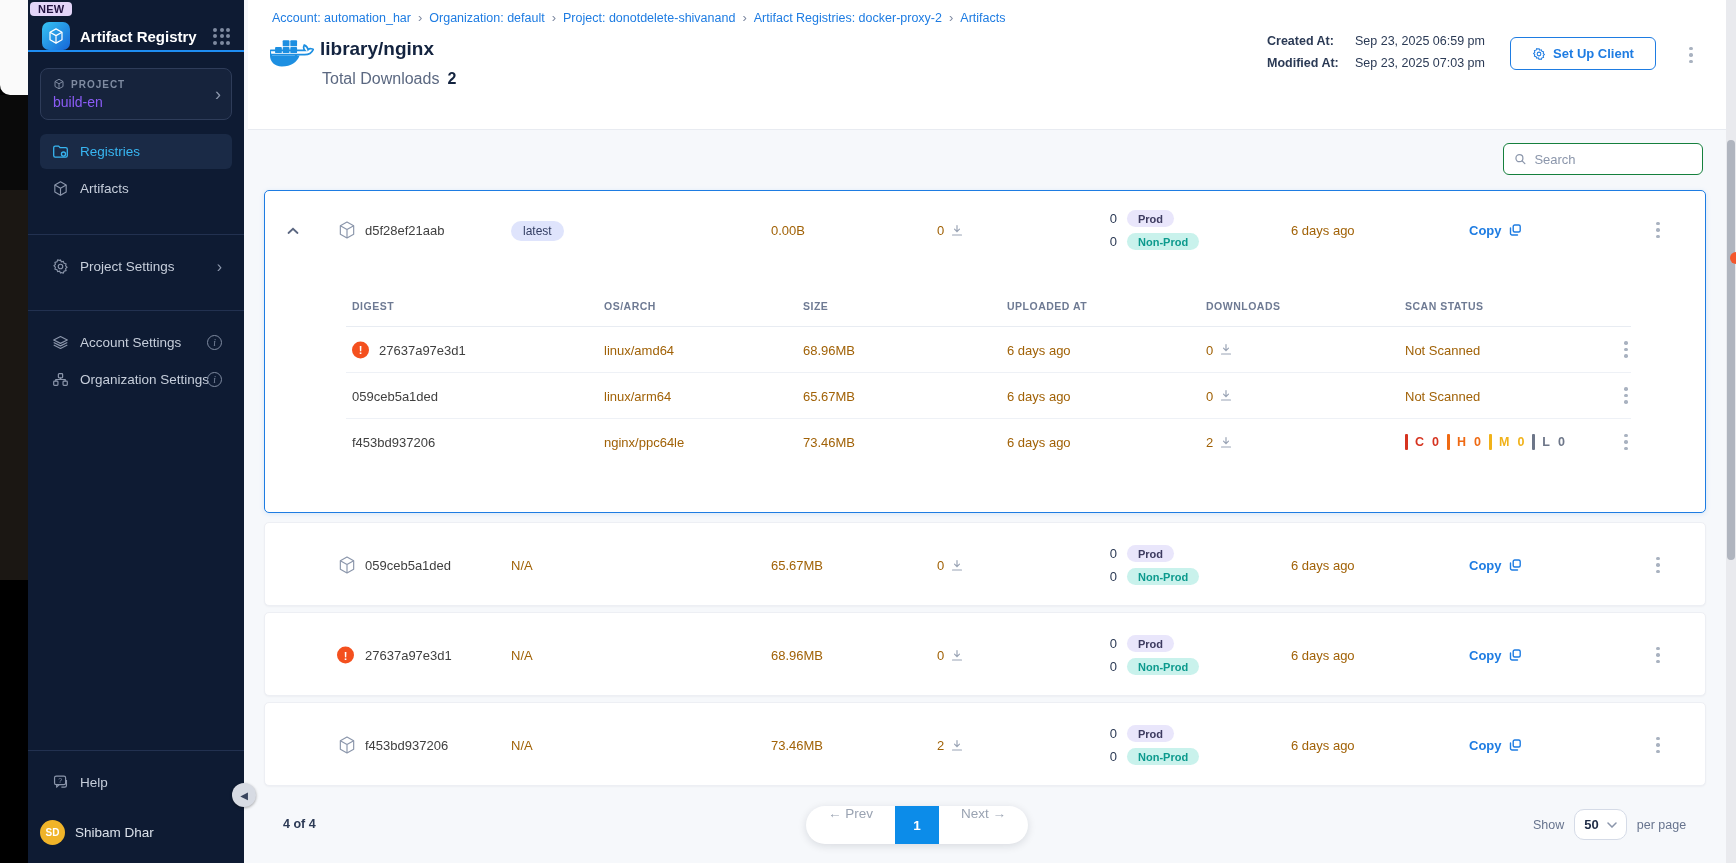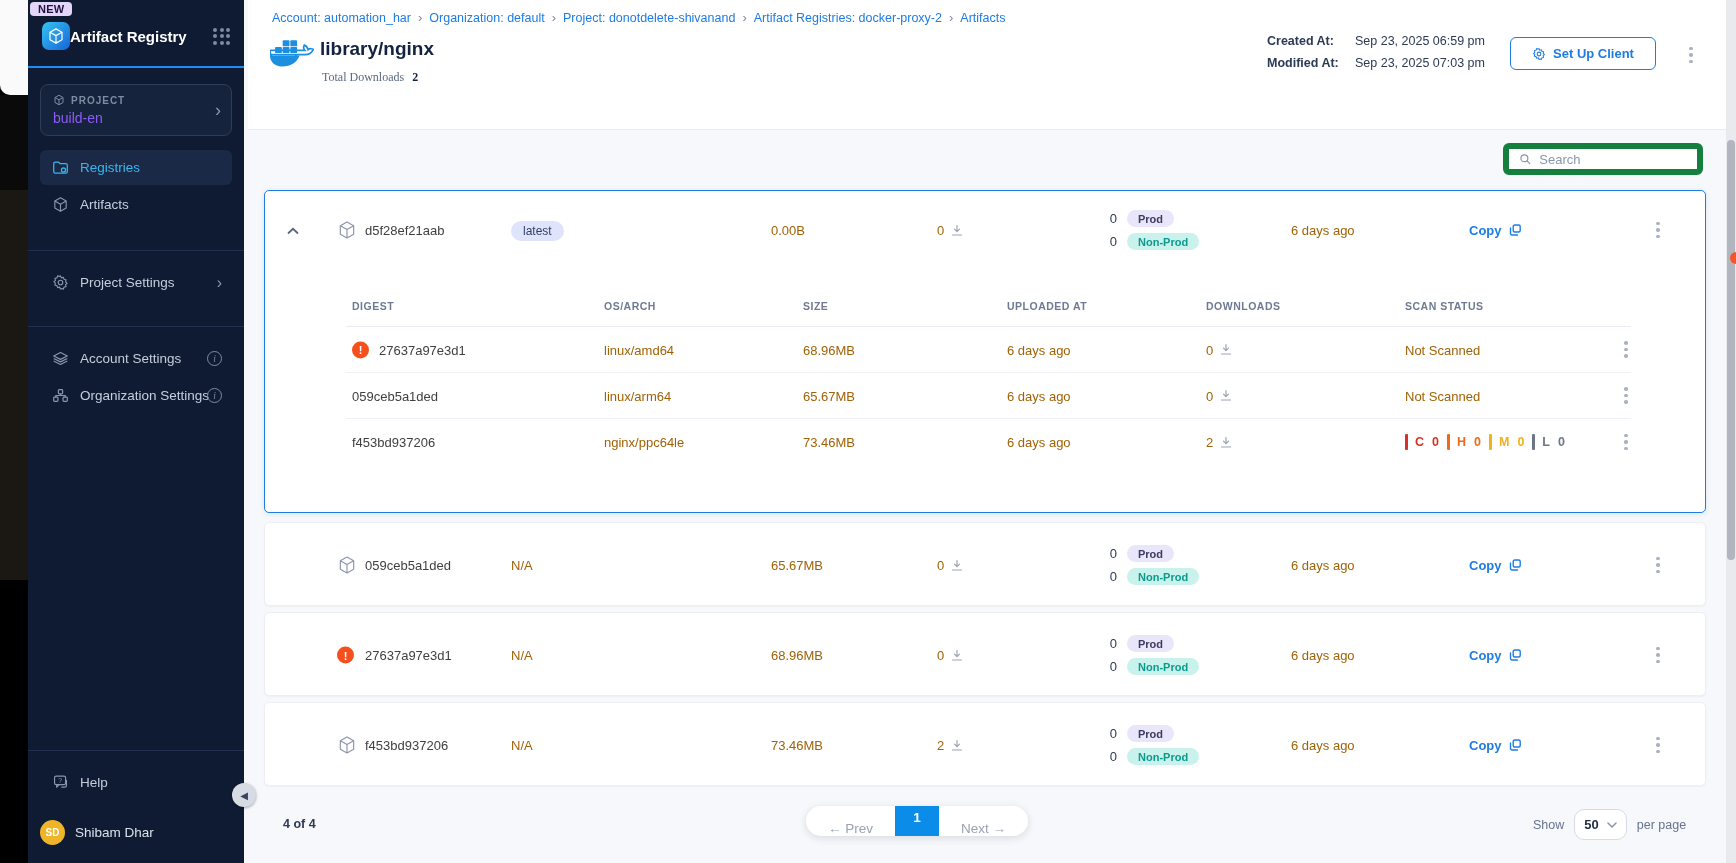--- a/index.html
+++ b/index.html
@@ -8,21 +8,21 @@
 
   
   .backdrop { position:absolute; left:0; top:0; width:28px; height:863px; background:#000; z-index:1; }
   .backdrop .bd-white { position:absolute; left:0; top:0; width:28px; height:95px; background:#fafafa; border-radius:0 0 0 10px; }
   .backdrop .bd-black { position:absolute; left:0; top:95px; width:28px; height:95px; background:#0a0a0a; }
   .backdrop .bd-dark  { position:absolute; left:0; top:190px; width:28px; height:390px; background:#1b1713; }
 
   
   .sidebar { position:absolute; left:28px; top:0; width:216px; height:863px; background:#0e1b33; color:#c6cedb; z-index:2; }
   .new-badge { position:absolute; left:2px; top:2px; background:#e3d5f8; color:#221240; font-size:11px; font-weight:bold; padding:1px 8px; border-radius:4px; letter-spacing:.2px; }
-  .logo-row { display:flex; align-items:center; padding:22px 14px 16px 14px; }
+  .logo-row { display:flex; align-items:center; padding:22px 14px 0 14px; gap:10px; }
   .logo-box { width:28px; height:28px; border-radius:7px; background:linear-gradient(135deg,#36c3f2,#1565d8); display:flex; align-items:center; justify-content:center; flex:0 0 auto; }
   .app-title { color:#ffffff; font-size:15px; font-weight:bold; flex:1; }
   .grid-icon { display:grid; grid-template-columns:repeat(3,4px); grid-gap:2.5px; cursor:pointer; }
   .grid-icon i { width:4px; height:4px; border-radius:50%; background:#7e8aa0; }
   .blue-line { height:2px; background:#1e8df2; }
   .project-box { margin:16px 12px 14px 12px; background:#16233c; border:1px solid #2e3c59; border-radius:8px; padding:9px 12px; position:relative; cursor:pointer; }
   .project-label { display:flex; align-items:center; gap:6px; color:#7f8ba1; font-size:10px; font-weight:bold; letter-spacing:1px; }
   .project-value { color:#8b5cf6; font-size:14px; margin-top:4px; }
   .project-box .chev { position:absolute; right:10px; top:50%; transform:translateY(-50%); color:#8b96ab; font-size:18px; }
   .nav-item { display:flex; align-items:center; gap:11px; margin:2px 12px; padding:9px 12px; border-radius:6px; font-size:13.5px; color:#c6cedb; cursor:pointer; position:relative; }
@@ -37,32 +37,32 @@
   .user-name { font-size:13.5px; color:#dbe1ea; }
   .collapse-handle { position:absolute; left:232px; top:783px; width:24px; height:24px; border-radius:50%; background:#d7dbe3; box-shadow:0 1px 3px rgba(0,0,0,.35); display:flex; align-items:center; justify-content:center; color:#39455e; font-size:10px; z-index:6; cursor:pointer; }
 
   
   .topbar { position:absolute; left:248px; top:0; width:1492px; height:130px; background:#fff; border-bottom:1px solid #e8ebf1; z-index:2; }
   .breadcrumb { position:absolute; left:24px; top:10px; font-size:12.5px; display:flex; gap:7px; align-items:center; white-space:nowrap; }
   .breadcrumb a { color:#1e7ce2; text-decoration:none; cursor:pointer; }
   .breadcrumb .sep { color:#7d88a0; font-size:13px; }
   .docker-icon { position:absolute; left:22px; top:36px; }
   .page-title { position:absolute; left:72px; top:38px; font-size:19px; font-weight:bold; color:#13233f; }
-  .total-dl { position:absolute; left:74px; top:70px; font-size:12px; color:#5b6881;font-family:Liberation Serif, serif; }
+  .total-dl { position:absolute; left:74px; top:70px; font-size:16px; color:#5b6881; }
   .total-dl b { color:#13233f; margin-left:8px; }
   .meta-grid { position:absolute; left:1019px; top:34px; font-size:12.5px; color:#2b3a55; display:grid; grid-template-columns:88px auto; row-gap:8px; }
   .meta-grid .lbl { font-weight:bold; }
   .setup-btn { position:absolute; left:1262px; top:37px; width:146px; height:33px; border:1px solid #1e7ce2; border-radius:6px; background:#fff; color:#1e7ce2; font-size:13px; font-weight:bold; display:flex; align-items:center; justify-content:center; gap:7px; cursor:pointer; }
   .kebab { display:flex; flex-direction:column; align-items:center; cursor:pointer; padding:3px; }
   .kebab i { width:3.5px; height:3.5px; border-radius:50%; background:#a9b2c0; margin:1.6px 0; }
   .topbar > .kebab { position:absolute; left:1438px; top:42px; }
 
   
   .content { position:absolute; left:244px; top:130px; width:1492px; height:733px; background:#f6f8fb; z-index:2; }
-  .search-box { position:absolute; left:1259px; top:13px; width:200px; height:32px; background:#fff; border:6px solid #15803d; border-radius:6px; display:flex; align-items:center; padding:0 10px; gap:8px; }
+  .search-box { position:absolute; left:1259px; top:13px; width:200px; height:32px; background:#fff; border:1px solid #15803d; border-radius:6px; display:flex; align-items:center; padding:0 10px; gap:8px; }
   .search-box input { border:none; outline:none; width:100%; font-size:13px; color:#2c3a55; background:transparent; font-family:inherit; }
   .search-box input::placeholder { color:#8b96ab; }
 
   .card { position:absolute; left:20px; width:1442px; background:#fff; border:1px solid #edeff4; border-radius:5px; box-shadow:0 1px 2px rgba(16,24,40,.04); }
   .card.expanded { top:60px; height:323px; border:1.5px solid #1e7ce2; box-shadow:0 1px 5px rgba(30,124,226,.14); }
   .card.r2 { top:392px; height:84px; }
   .card.r3 { top:482px; height:84px; }
   .card.r4 { top:572px; height:84px; }
 
   .artifact-row { position:relative; height:84px; }
@@ -99,21 +99,21 @@
   .m-row { position:relative; height:46px; border-bottom:1px solid #eef1f6; }
   .m-row:last-child { border-bottom:none; }
   .mc-digest { left:6px; } .mc-os { left:258px; } .mc-size { left:457px; } .mc-up { left:661px; } .mc-dl { left:860px; } .mc-scan { left:1059px; } .mc-kebab { left:1275px; }
   .m-row .col.mc-digest { display:flex; align-items:center; gap:10px; }
   .sev-group { display:flex; align-items:center; gap:7px; }
   .sev-bar { width:3px; height:16px; border-radius:1px; }
   .sev-label, .sev-count { font-size:12.5px; font-weight:bold; letter-spacing:1px; }
 
   
   .pagination-count { position:absolute; left:39px; top:687px; font-size:12.5px; font-weight:bold; color:#2c3a55; }
-  .pager { position:absolute; left:562px; top:676px; width:222px; height:30px; background:#fff; border-radius:19px; box-shadow:0 2px 8px rgba(16,24,40,.13); display:flex; align-items:flex-end; overflow:hidden; }
+  .pager { position:absolute; left:562px; top:676px; width:222px; height:38px; background:#fff; border-radius:19px; box-shadow:0 2px 8px rgba(16,24,40,.13); display:flex; align-items:flex-start; overflow:hidden; }
   .pager .pg-prev, .pager .pg-next { flex:1; text-align:center; color:#9aa3b2; font-size:13.5px; cursor:pointer; }
   .pager .pg-page { width:44px; height:38px; background:#0c8ce9; color:#fff; font-size:13.5px; font-weight:bold; display:flex; align-items:center; justify-content:center; cursor:pointer; }
   .show-row { position:absolute; left:1289px; top:679px; display:flex; align-items:center; gap:10px; font-size:12.5px; color:#67748e; }
   .size-select { border:1px solid #d5dbe7; border-radius:10px; background:#fff; height:31px; padding:0 9px; display:flex; align-items:center; gap:8px; cursor:pointer; }
   .size-select b { font-size:13px; color:#1e2b45; }
 
   
   .scrollbar { position:absolute; left:1726px; top:0; width:10px; height:863px; background:#e9eaee; z-index:8; }
   .scroll-thumb { position:absolute; left:1px; top:140px; width:8px; height:420px; background:#b0b5bf; border-radius:4px; }
   .scroll-marker { position:absolute; left:1730px; top:252px; width:12px; height:12px; border-radius:50%; background:#f4562b; z-index:9; }

